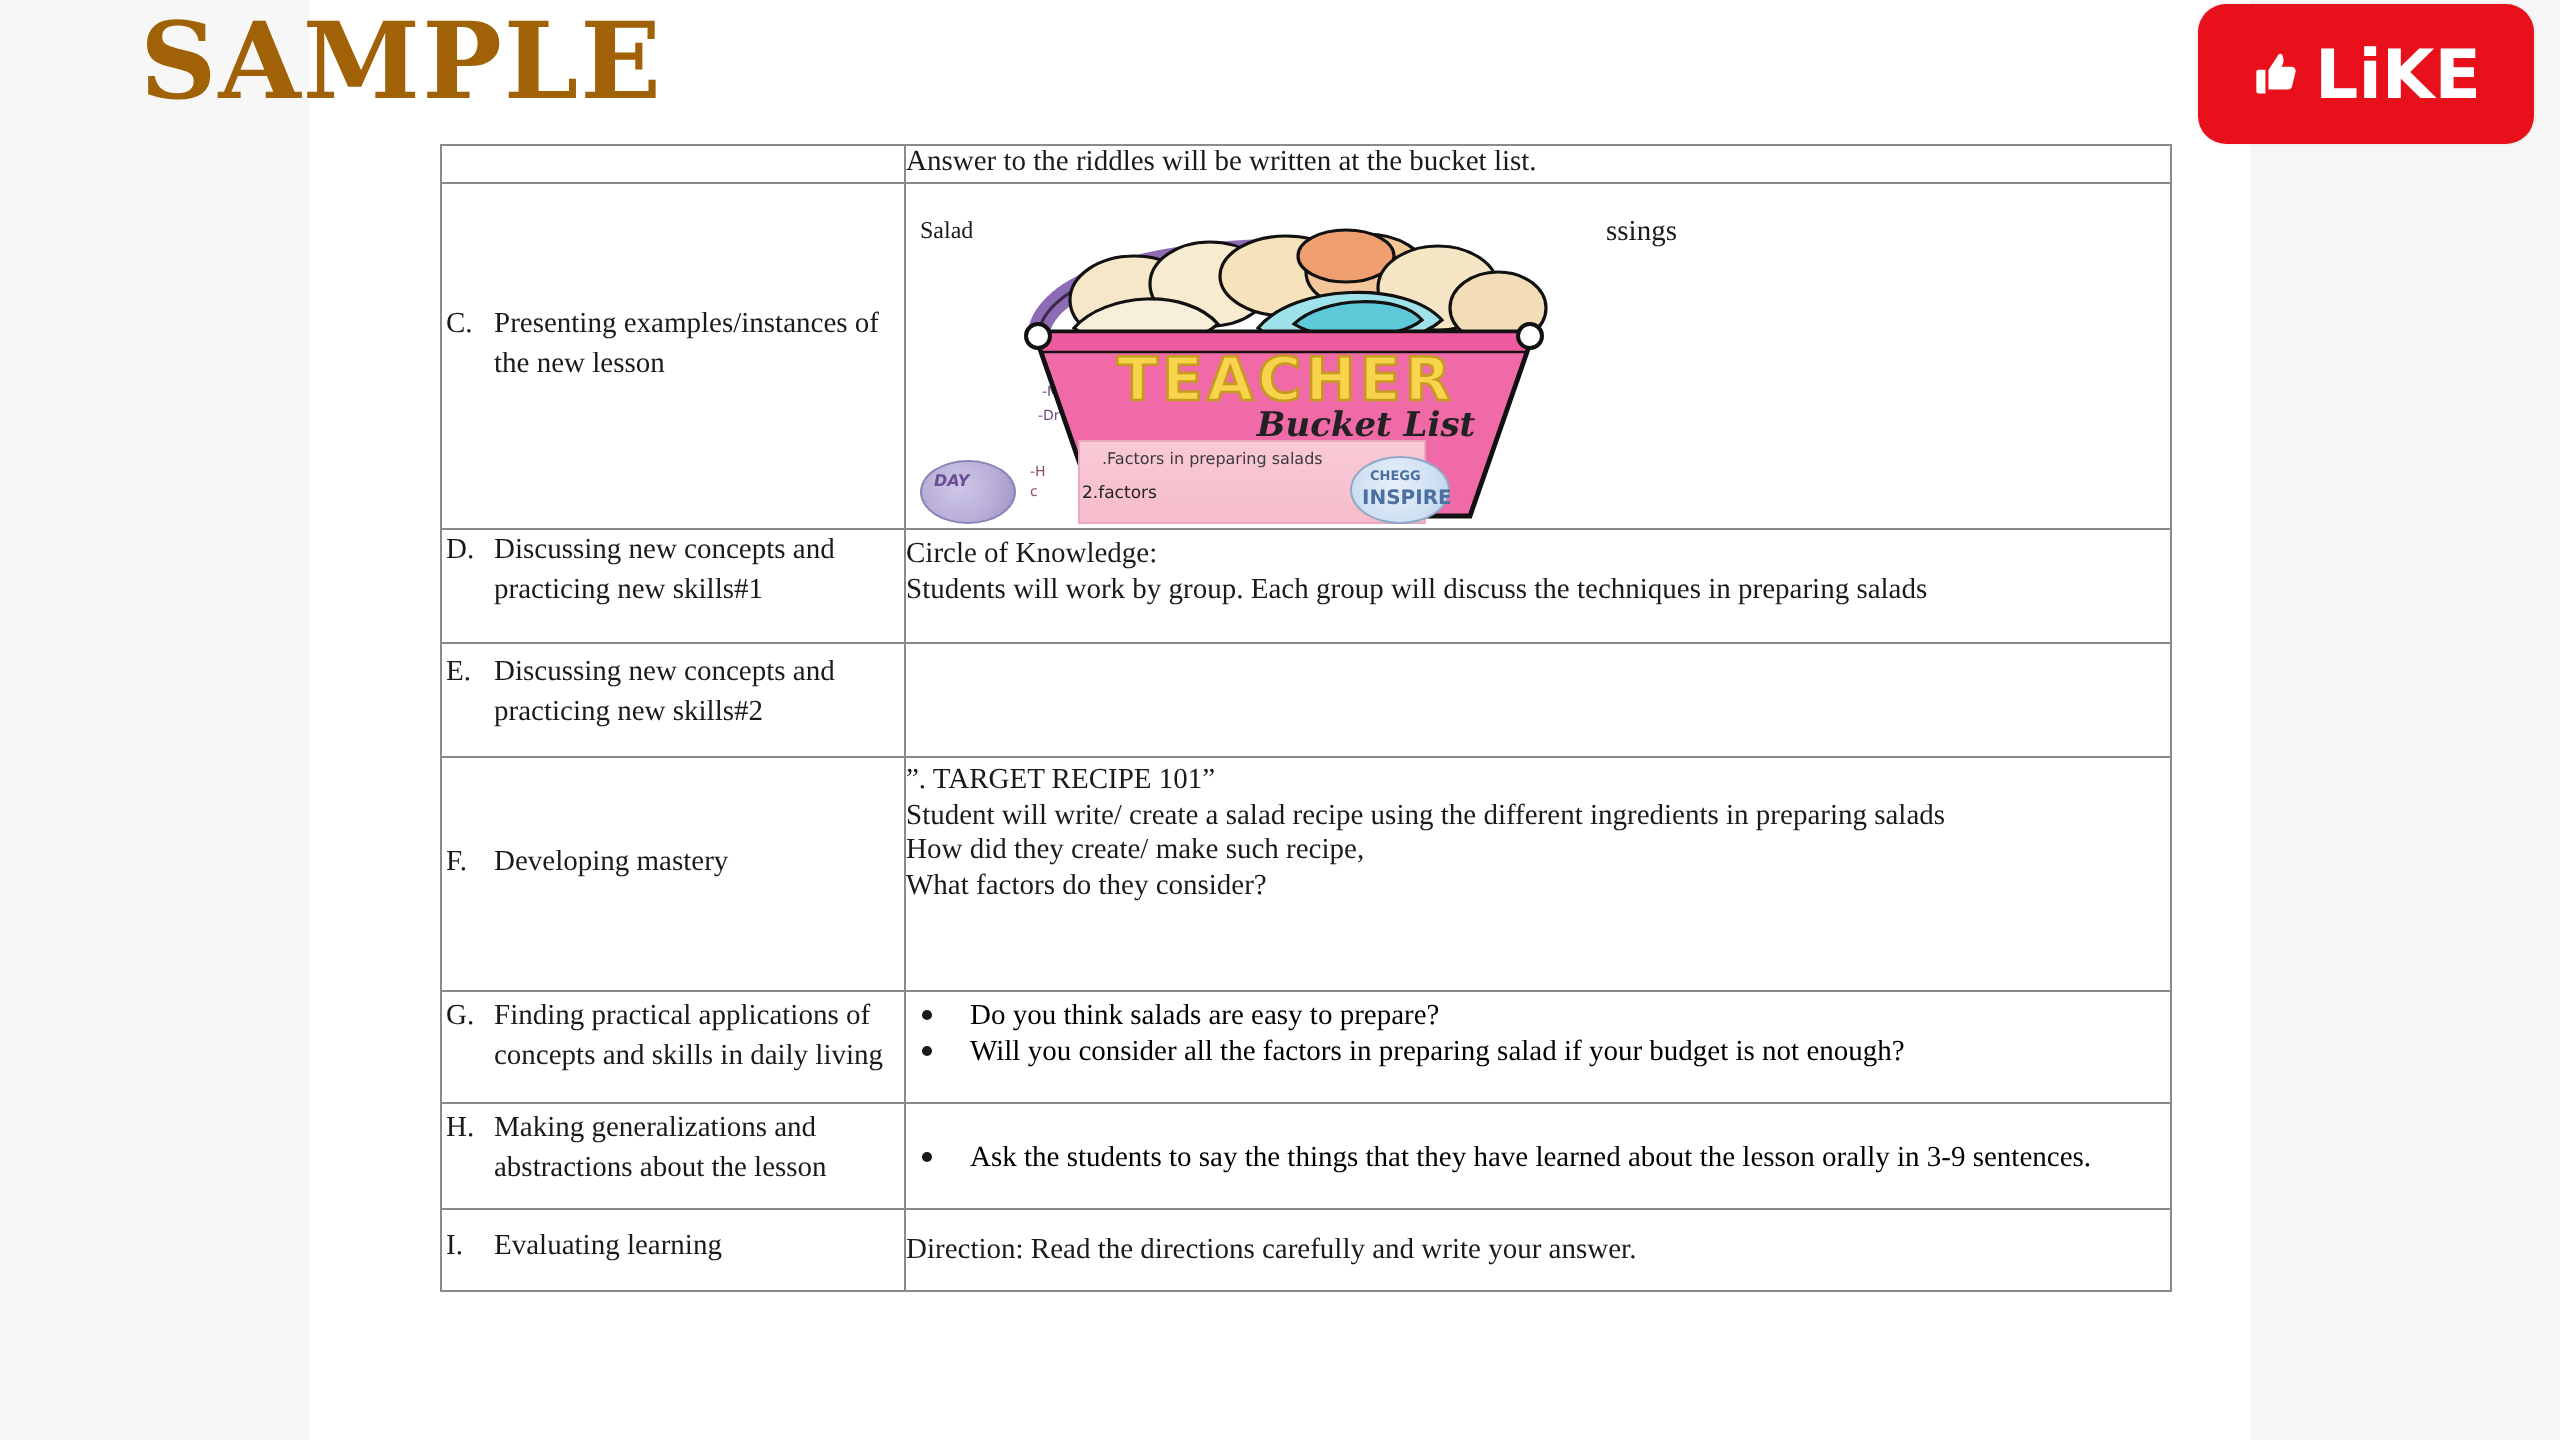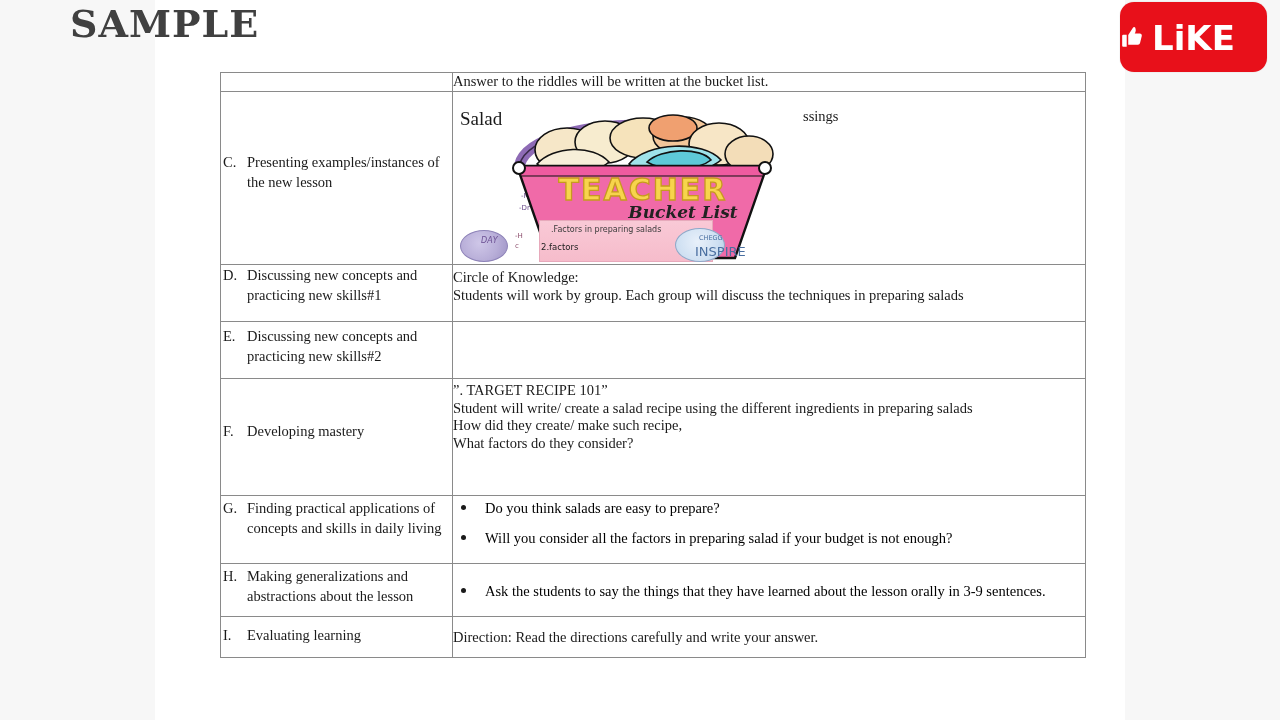--- a/index.html
+++ b/index.html
@@ -30,39 +30,40 @@
     background: #ffffff;
   }
 
   
   #sample-watermark {
     position: absolute;
     left: 70px;
     top: 5px;
     font-family: "DejaVu Serif", "Liberation Serif", serif;
     font-weight: bold;
-    font-size: 38px;
+    font-size: 53px;
     letter-spacing: 1px;
-    color: #404040;
+    color: #a16207;
     line-height: 1;
     white-space: nowrap;
     z-index: 20;
   }
 
   
   #like-badge {
     position: absolute;
     right: 13px;
     top: 2px;
-    width: 147px;
+    width: 168px;
     height: 70px;
     background: #e8101a;
     border-radius: 14px;
     display: flex;
     align-items: center;
+    justify-content: center;
     gap: 6px;
     z-index: 30;
     box-shadow: 0 0 0 1px rgba(0,0,0,0.03);
   }
   #like-badge .thumb {
     width: 26px;
     height: 26px;
     flex: 0 0 auto;
     display: block;
   }
@@ -118,42 +119,41 @@
   .rc {
     font-size: 14.5px;
     color: #1a1a1a;
     line-height: 17.5px;
   }
 
   .bullet-list { list-style: none; margin: 0; padding: 0; }
   .bullet-list li {
     position: relative;
     padding-left: 32px;
-    margin-bottom: 12px;
     font-size: 14.5px;
     line-height: 18px;
   }
   .bullet-list li:last-child { margin-bottom: 16px; }
   .bullet-list li .dot {
     position: absolute;
     left: 8px;
     top: 6px;
     width: 5px;
     height: 5px;
     border-radius: 50%;
     background: #1a1a1a;
   }
 
   
   .illus-cell { position: relative; height: 172px; }
   .illus-label-left {
     position: absolute;
     left: 7px;
     top: 16px;
-    font-size: 19px;
+    font-size: 12px;
     color: #1a1a1a;
     z-index: 4;
   }
   .illus-label-right {
     position: absolute;
     left: 350px;
     top: 16px;
     font-size: 14.5px;
     color: #1a1a1a;
     z-index: 2;
@@ -203,28 +203,27 @@
     border: 1px solid #8e83b8;
   }
   #badge-right {
     left: 222px; top: 136px; width: 48px; height: 32px;
     background: radial-gradient(circle at 45% 40%, #e8f0fa 0%, #cfe0f2 60%, #b4cce8 100%);
     border: 1px solid #8fa8c8;
   }
   .badge-label {
     position: absolute;
     font-family: "DejaVu Sans", "Liberation Sans", sans-serif;
-    font-weight: normal;
+    font-weight: bold;
     color: #4a6fa0;
     z-index: 9;
     pointer-events: none;
-    margin-left: 14px;
   }
   #badge-right-l1 { left: 232px; top: 142px; font-size: 6.5px; }
-  #badge-right-l2 { left: 228px; top: 152px; font-size: 13px; }
+  #badge-right-l2 { left: 228px; top: 152px; font-size: 10px; }
   #badge-left-l1  { left: 14px;  top: 144px; font-size: 8px; color:#6b4f93; font-style: italic; }
 </style>
 </head>
 <body>
 
 <div id="backdrop"></div>
 <div id="doc-page"></div>
 
 <div id="sample-watermark">SAMPLE</div>
 

